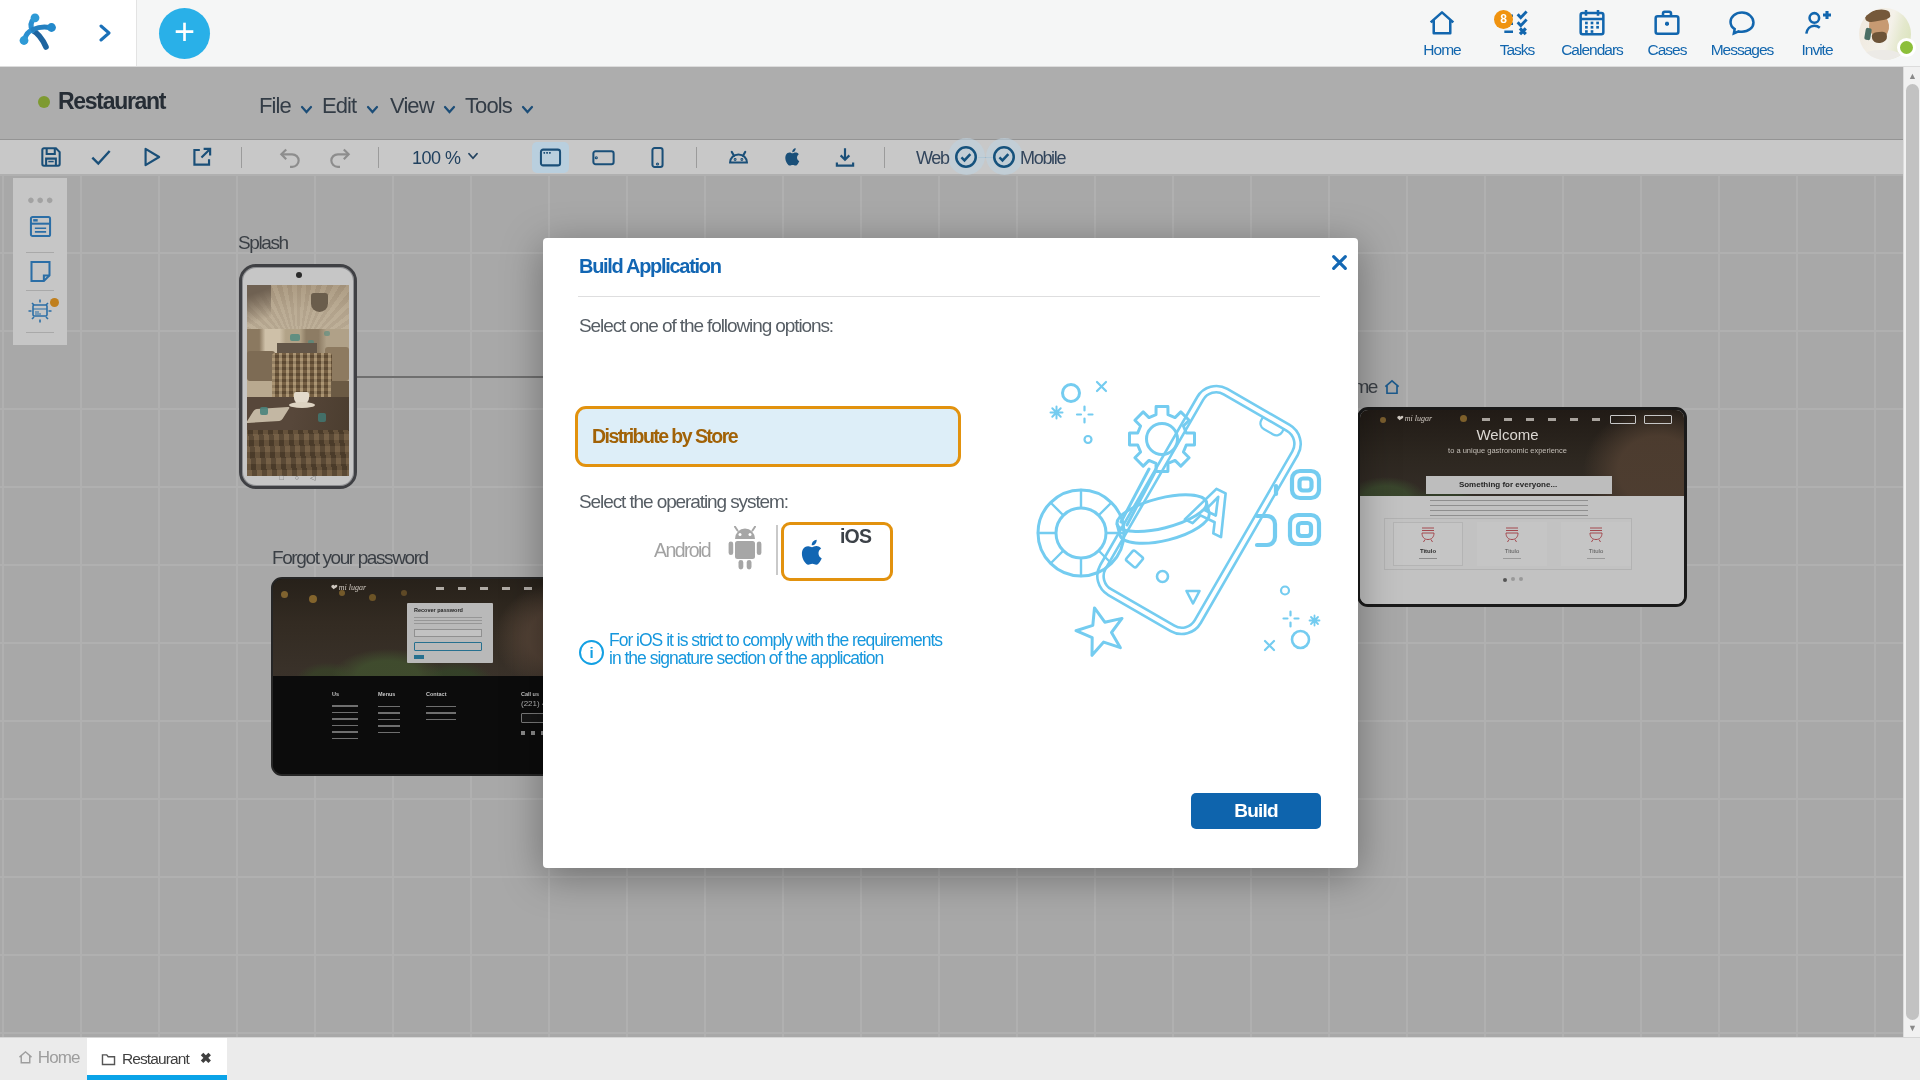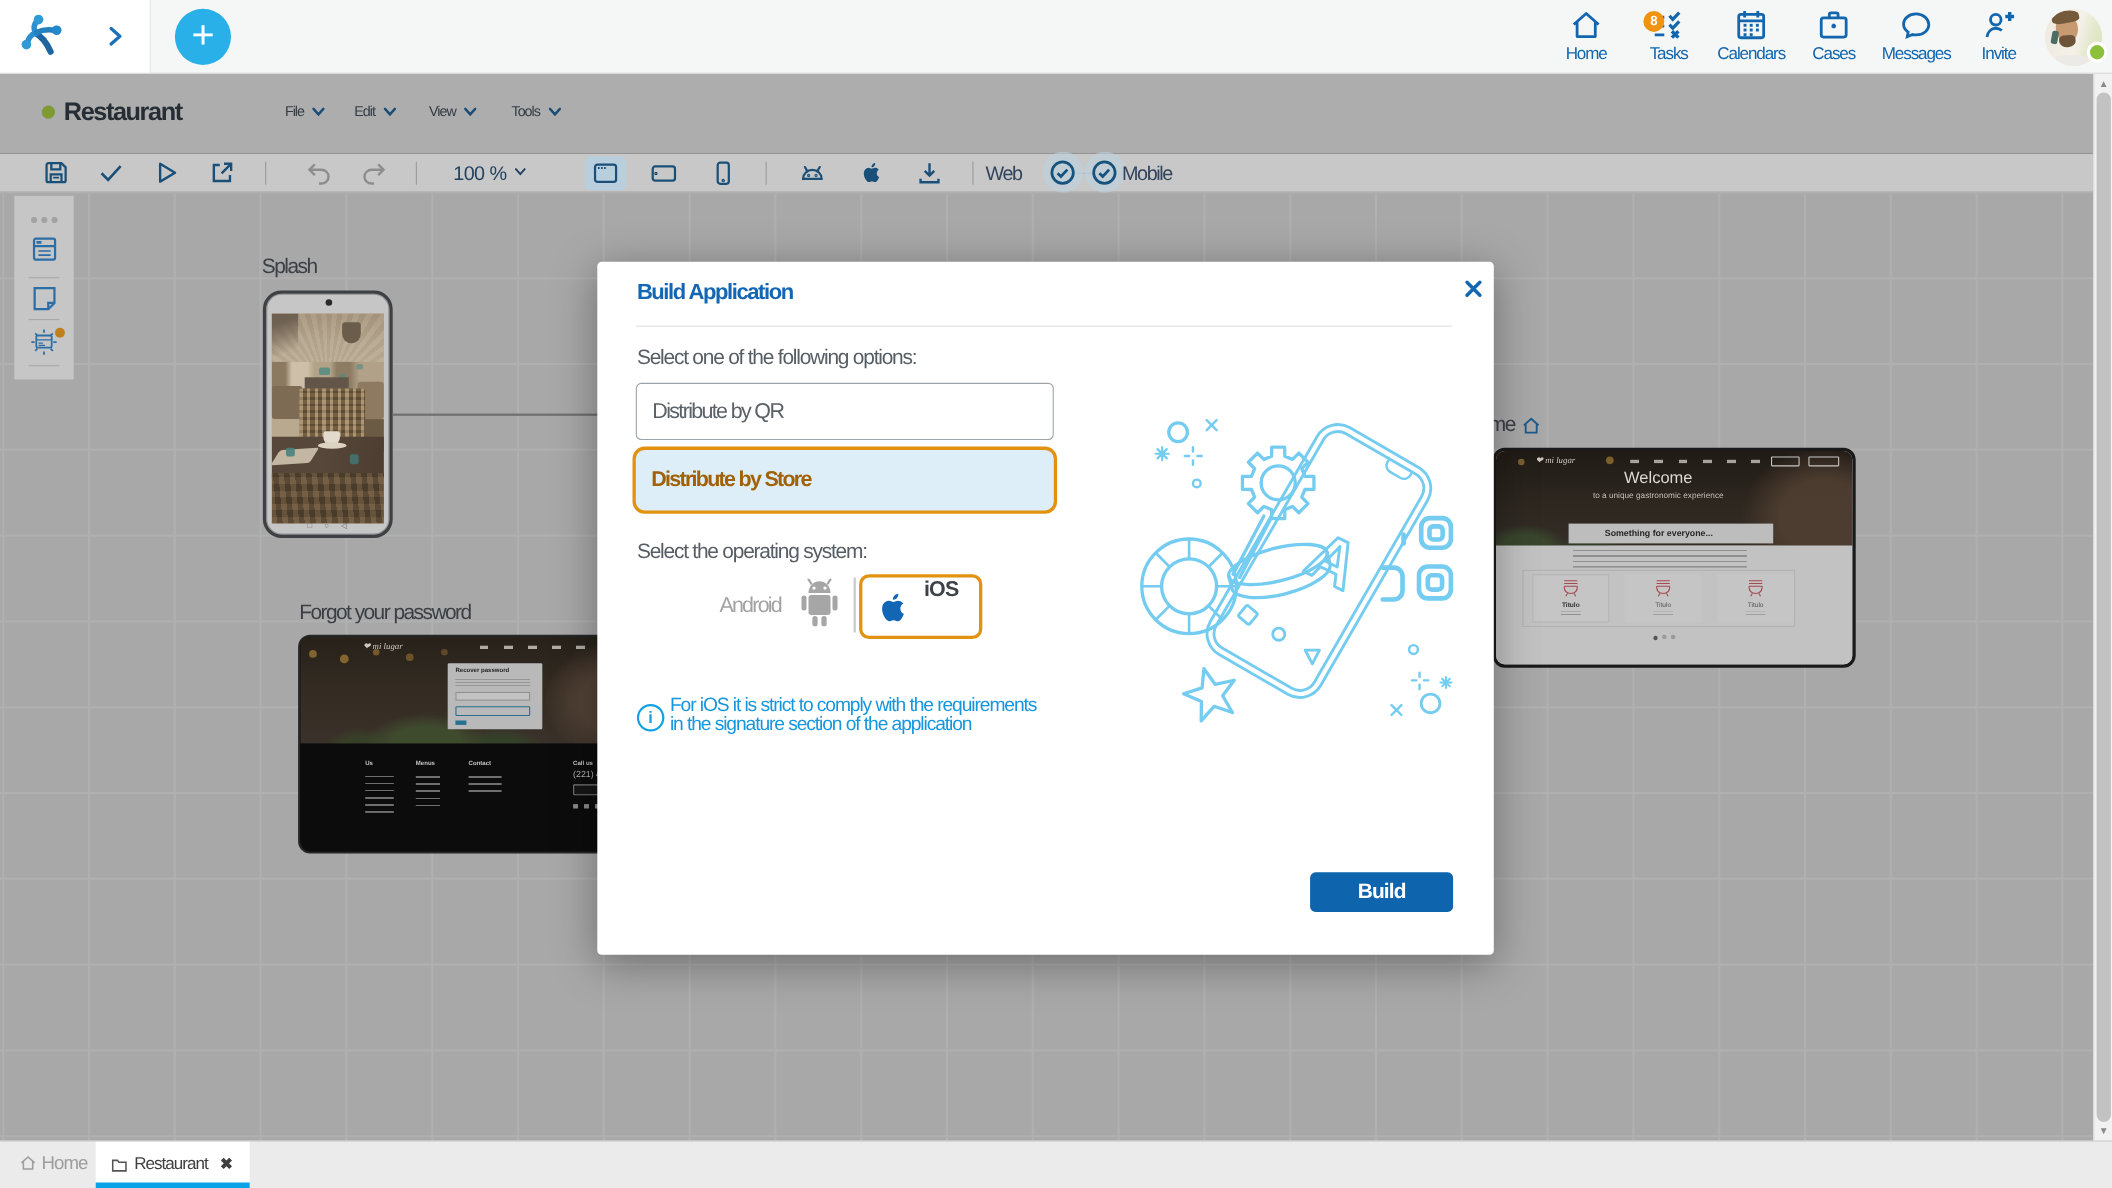--- a/index.html
+++ b/index.html
@@ -21,21 +21,21 @@
   #avatar .beard { position:absolute; left:13px; top:24px; width:15px; height:11px; border-radius:35% 35% 55% 55%; background:#6d5438; transform:rotate(-6deg); }
   #avatar .shirt { position:absolute; left:5px; top:42px; width:36px; height:11px; border-radius:45% 45% 0 0; background:#eceae6; }
   #avatar .phone { position:absolute; left:6px; top:20px; width:6px; height:12px; border-radius:2px; background:#4b6f65; transform:rotate(10deg); }
   #statusdot { position:absolute; left:1897px; top:38px; width:19px; height:19px; border-radius:50%; background:#8cbf3a; border:3px solid #fff; }
   #taskbadge { position:absolute; left:1494px; top:10px; width:19px; height:19px; border-radius:50%; background:#f0930f; color:#fff; font-size:12px; font-weight:bold; text-align:center; line-height:19px; z-index:2; }
 
   
   #row2 { position:absolute; left:0; top:67px; width:1903px; height:72px; background:#adadad; }
   #greendot { position:absolute; left:38px; top:29px; width:12px; height:12px; border-radius:50%; background:#7e9a31; }
   #projname { position:absolute; left:58px; top:21px; font-size:23px; font-weight:bold; color:#262d35; letter-spacing:-1.3px; }
-  .menuitem { position:absolute; top:26px; font-size:13px; color:#333c46; letter-spacing:-0.9px; }
+  .menuitem { position:absolute; top:26px; font-size:22px; color:#333c46; letter-spacing:-0.9px; }
   .menuitem svg { vertical-align:-1px; margin-left:4px; }
 
   
   #row3 { position:absolute; left:0; top:139px; width:1903px; height:35px; background:#c8c8c8; border-top:1px solid #949494; }
   #row3 svg { position:absolute; top:4px; }
   .tsep { position:absolute; top:7px; width:1px; height:21px; background:#9b9b9b; }
   #zoomtxt { position:absolute; left:412px; top:8px; font-size:18px; color:#21415f; letter-spacing:-0.5px; }
   #devhl { position:absolute; left:532px; top:2px; width:37px; height:31px; background:#b9cfde; border-radius:5px; }
   .webmob { position:absolute; top:8px; font-size:18px; color:#32455c; z-index:2; letter-spacing:-1.3px; }
   .ccheck { position:absolute; top:1px; z-index:2; }
@@ -399,21 +399,21 @@
         <circle cx="15" cy="13.8" r="0.4" fill="#1a4f78"></circle>
       </svg>
     <svg style="left:779px" width="26" height="26" viewBox="0 0 24 24" fill="#1a4f78" stroke="none">
         <path d="M16.6 12.6c0-2 1.6-3 1.7-3.1-.9-1.4-2.4-1.6-2.9-1.6-1.2-.1-2.4.7-3 .7-.6 0-1.6-.7-2.6-.7-1.3 0-2.6.8-3.3 2-1.4 2.4-.4 6 1 8 .7 1 1.5 2 2.5 2 1 0 1.4-.6 2.6-.6 1.2 0 1.6.6 2.6.6 1.1 0 1.8-1 2.4-2 .8-1.1 1.1-2.2 1.1-2.2s-2.1-.9-2.1-3.1zM14.6 6.4c.5-.7.9-1.6.8-2.5-.8 0-1.8.5-2.3 1.2-.5.6-1 1.5-.8 2.4.9.1 1.8-.4 2.3-1.1z"></path>
       </svg>
     <svg style="left:832px" width="26" height="26" viewBox="0 0 24 24" fill="none" stroke="#1a4f78" stroke-width="2">
         <path d="M12 4v10M8 10.5l4 4 4-4"></path>
         <path d="M4.5 17v3h15v-3"></path>
       </svg>
     <div class="tsep" style="left:884px"></div>
-    <span class="webmob" style="left:896px;">Web</span>
+    <span class="webmob" style="left:916px;">Web</span>
     <div class="chalo" style="left:948px;"></div>
     <svg class="ccheck" style="left:953px" width="26" height="26" viewBox="0 0 24 24" fill="none" stroke="#15527d" stroke-width="2.3">
         <circle cx="12" cy="12" r="9"></circle>
         <path d="M7.8 12.4l2.8 2.8 5.4-5.8"></path>
       </svg>
     <div id="wmline"></div>
     <div class="chalo" style="left:986px;"></div>
     <svg class="ccheck" style="left:991px" width="26" height="26" viewBox="0 0 24 24" fill="none" stroke="#15527d" stroke-width="2.3">
         <circle cx="12" cy="12" r="9"></circle>
         <path d="M7.8 12.4l2.8 2.8 5.4-5.8"></path>
@@ -421,23 +421,20 @@
     <span class="webmob" style="left:1020px;">Mobile</span>
   </div>
 
   <div id="modal">
     <div id="mtitle">Build Application</div>
     <svg style="position:absolute;left:788px;top:16px" width="17" height="17" viewBox="0 0 16 16" fill="none" stroke="#1368b4" stroke-width="3" stroke-linecap="round">
         <path d="M2.5 2.5l11 11M13.5 2.5l-11 11"></path>
       </svg>
     <div id="mdivider"></div>
     <div class="mtext" style="left:36px;top:77px;">Select one of the following options:</div>
-    <div id="qrbox">
-        <span>Distribute by QR</span>
-      </div>
     <div id="storebox">
         <span>Distribute by Store</span>
       </div>
     <div class="mtext" style="left:36px;top:253px;">Select the operating system:</div>
     <div id="androidlbl">Android</div>
     <svg style="position:absolute;left:181px;top:288px" width="42" height="46" viewBox="0 0 42 46" fill="#a6a6a6">
       <path d="M11 13a10 10.5 0 0 1 20 0z"></path>
       <path d="M13.5 4.5 11 .8M28.5 4.5 31 .8" stroke="#a6a6a6" stroke-width="2" fill="none" stroke-linecap="round"></path>
       <circle cx="16" cy="8.6" r="1.5" fill="#fff"></circle>
         <circle cx="26" cy="8.6" r="1.5" fill="#fff"></circle>

